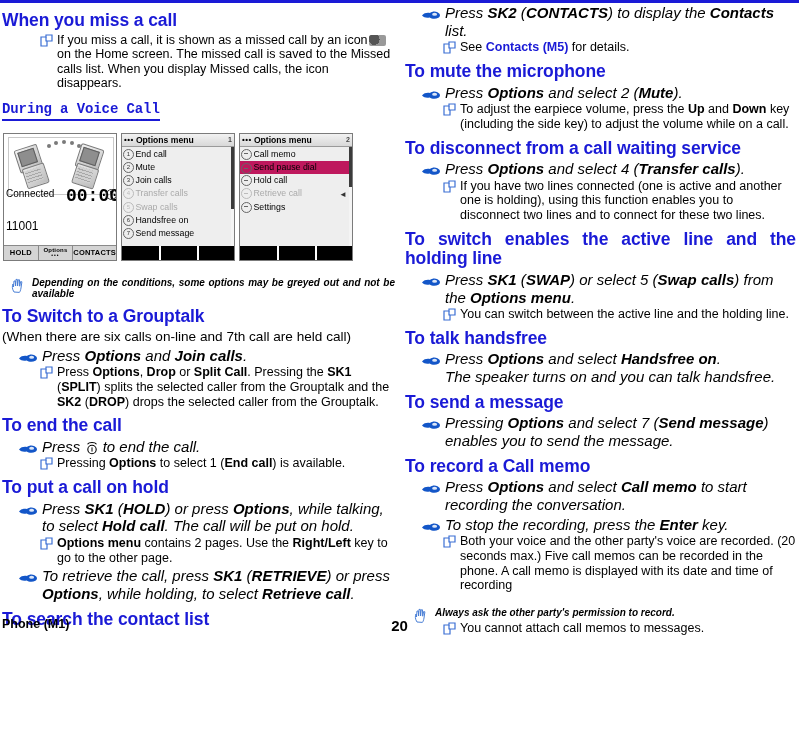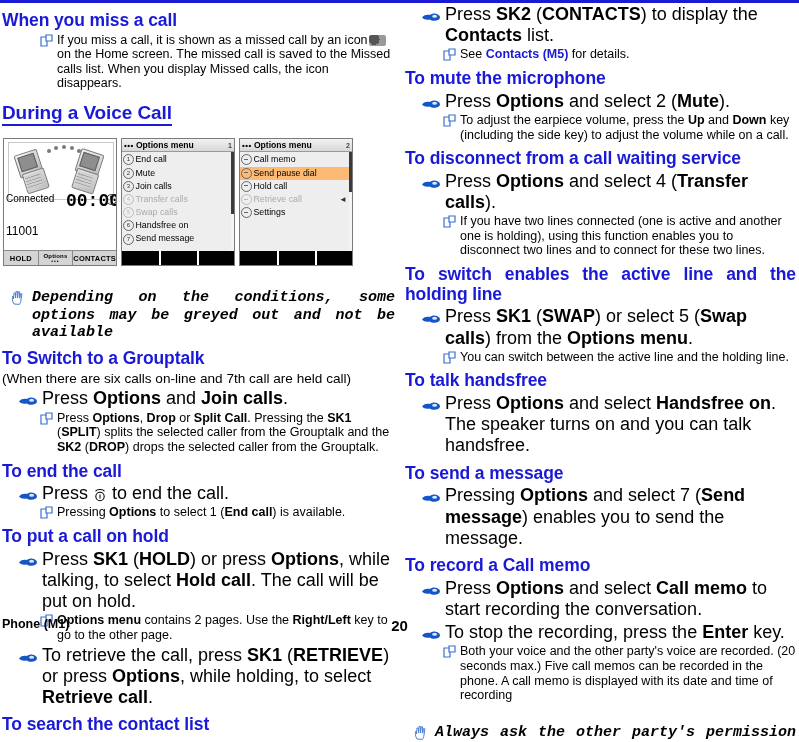--- a/index.html
+++ b/index.html
@@ -35,46 +35,48 @@
 
   h2.sec{
     color:#1a1ad6;
     font-size:17.5px;
     font-weight:bold;
     margin:7px 0 2px 0;
     line-height:1.12;
     letter-spacing:-0.1px;
   }
   h2.sec.underlined{
-    font-size:19px;
+    font-size:14px;
     border-bottom:2.5px solid #1a1ad6;
     display:inline-block;
     padding-bottom:1px;
     margin-top:10px;
     margin-bottom:4px;
+    font-family:Liberation Mono, monospace;
   }
   h2.sec.justify{
     text-align:justify;
     text-align-last:justify;
   }
 
   p.body{
     font-size:13.6px;
     line-height:1.17;
     margin:2px 0 2px 0;
     text-align:justify;
   }
 
   
   .item{
     position:relative;
     margin:2px 0 1px 0;
     padding-left:40px;
-    font-size:18px;
+    font-size:15px;
     line-height:1.18;
+    font-style:italic;
   }
   .item .glyph{
     position:absolute;left:17px;top:3px;
     width:19px;height:11px;
     display:block;
   }
   
   .note{
     position:relative;
     margin:1px 0 1px 0;
@@ -83,28 +85,27 @@
     line-height:1.17;
   }
   .note .glyph{
     position:absolute;left:38px;top:1px;
     width:13px;height:13px;
     display:block;
   }
   
   .warn{
     position:relative;
-    margin:21px 0 2px 0;
+    margin:14px 0 2px 0;
     padding-left:30px;
-    font-size:15px;
+    font-size:10px;
     line-height:1.17;
     font-weight:bold;
     font-style:italic;
     text-align:justify;
-    font-family:Liberation Mono, monospace;
   }
   .warn .glyph{
     position:absolute;left:8px;top:0px;
     width:18px;height:17px;
     display:block;
   }
   .warn.indent{padding-left:30px;}
 
   b{font-weight:bold;}
   .blue{color:#1a1ad6;font-weight:bold;}
@@ -193,21 +194,21 @@
     padding-top:1px;box-sizing:border-box;
   }
   .mitem{
     height:13.2px;line-height:13.2px;
     font-size:8.8px;
     padding-left:1px;
     display:flex;align-items:center;
     white-space:nowrap;
   }
   .mitem.grey{color:#aaaaaa;}
-  .mitem.hl{background:#fdba74;}
+  .mitem.hl{background:#be185d;align-items:flex-end;}
   .mnum{
     display:inline-block;width:9px;height:9px;margin-right:1.5px;
     border:1px solid #666;border-radius:50%;
     font-size:6px;line-height:9px;text-align:center;
     flex:0 0 auto;
     color:#333;
   }
   .mitem.grey .mnum{border-color:#bbb;color:#bbb;}
   .mdash{
     display:inline-block;width:9px;height:9px;margin-right:1.5px;

